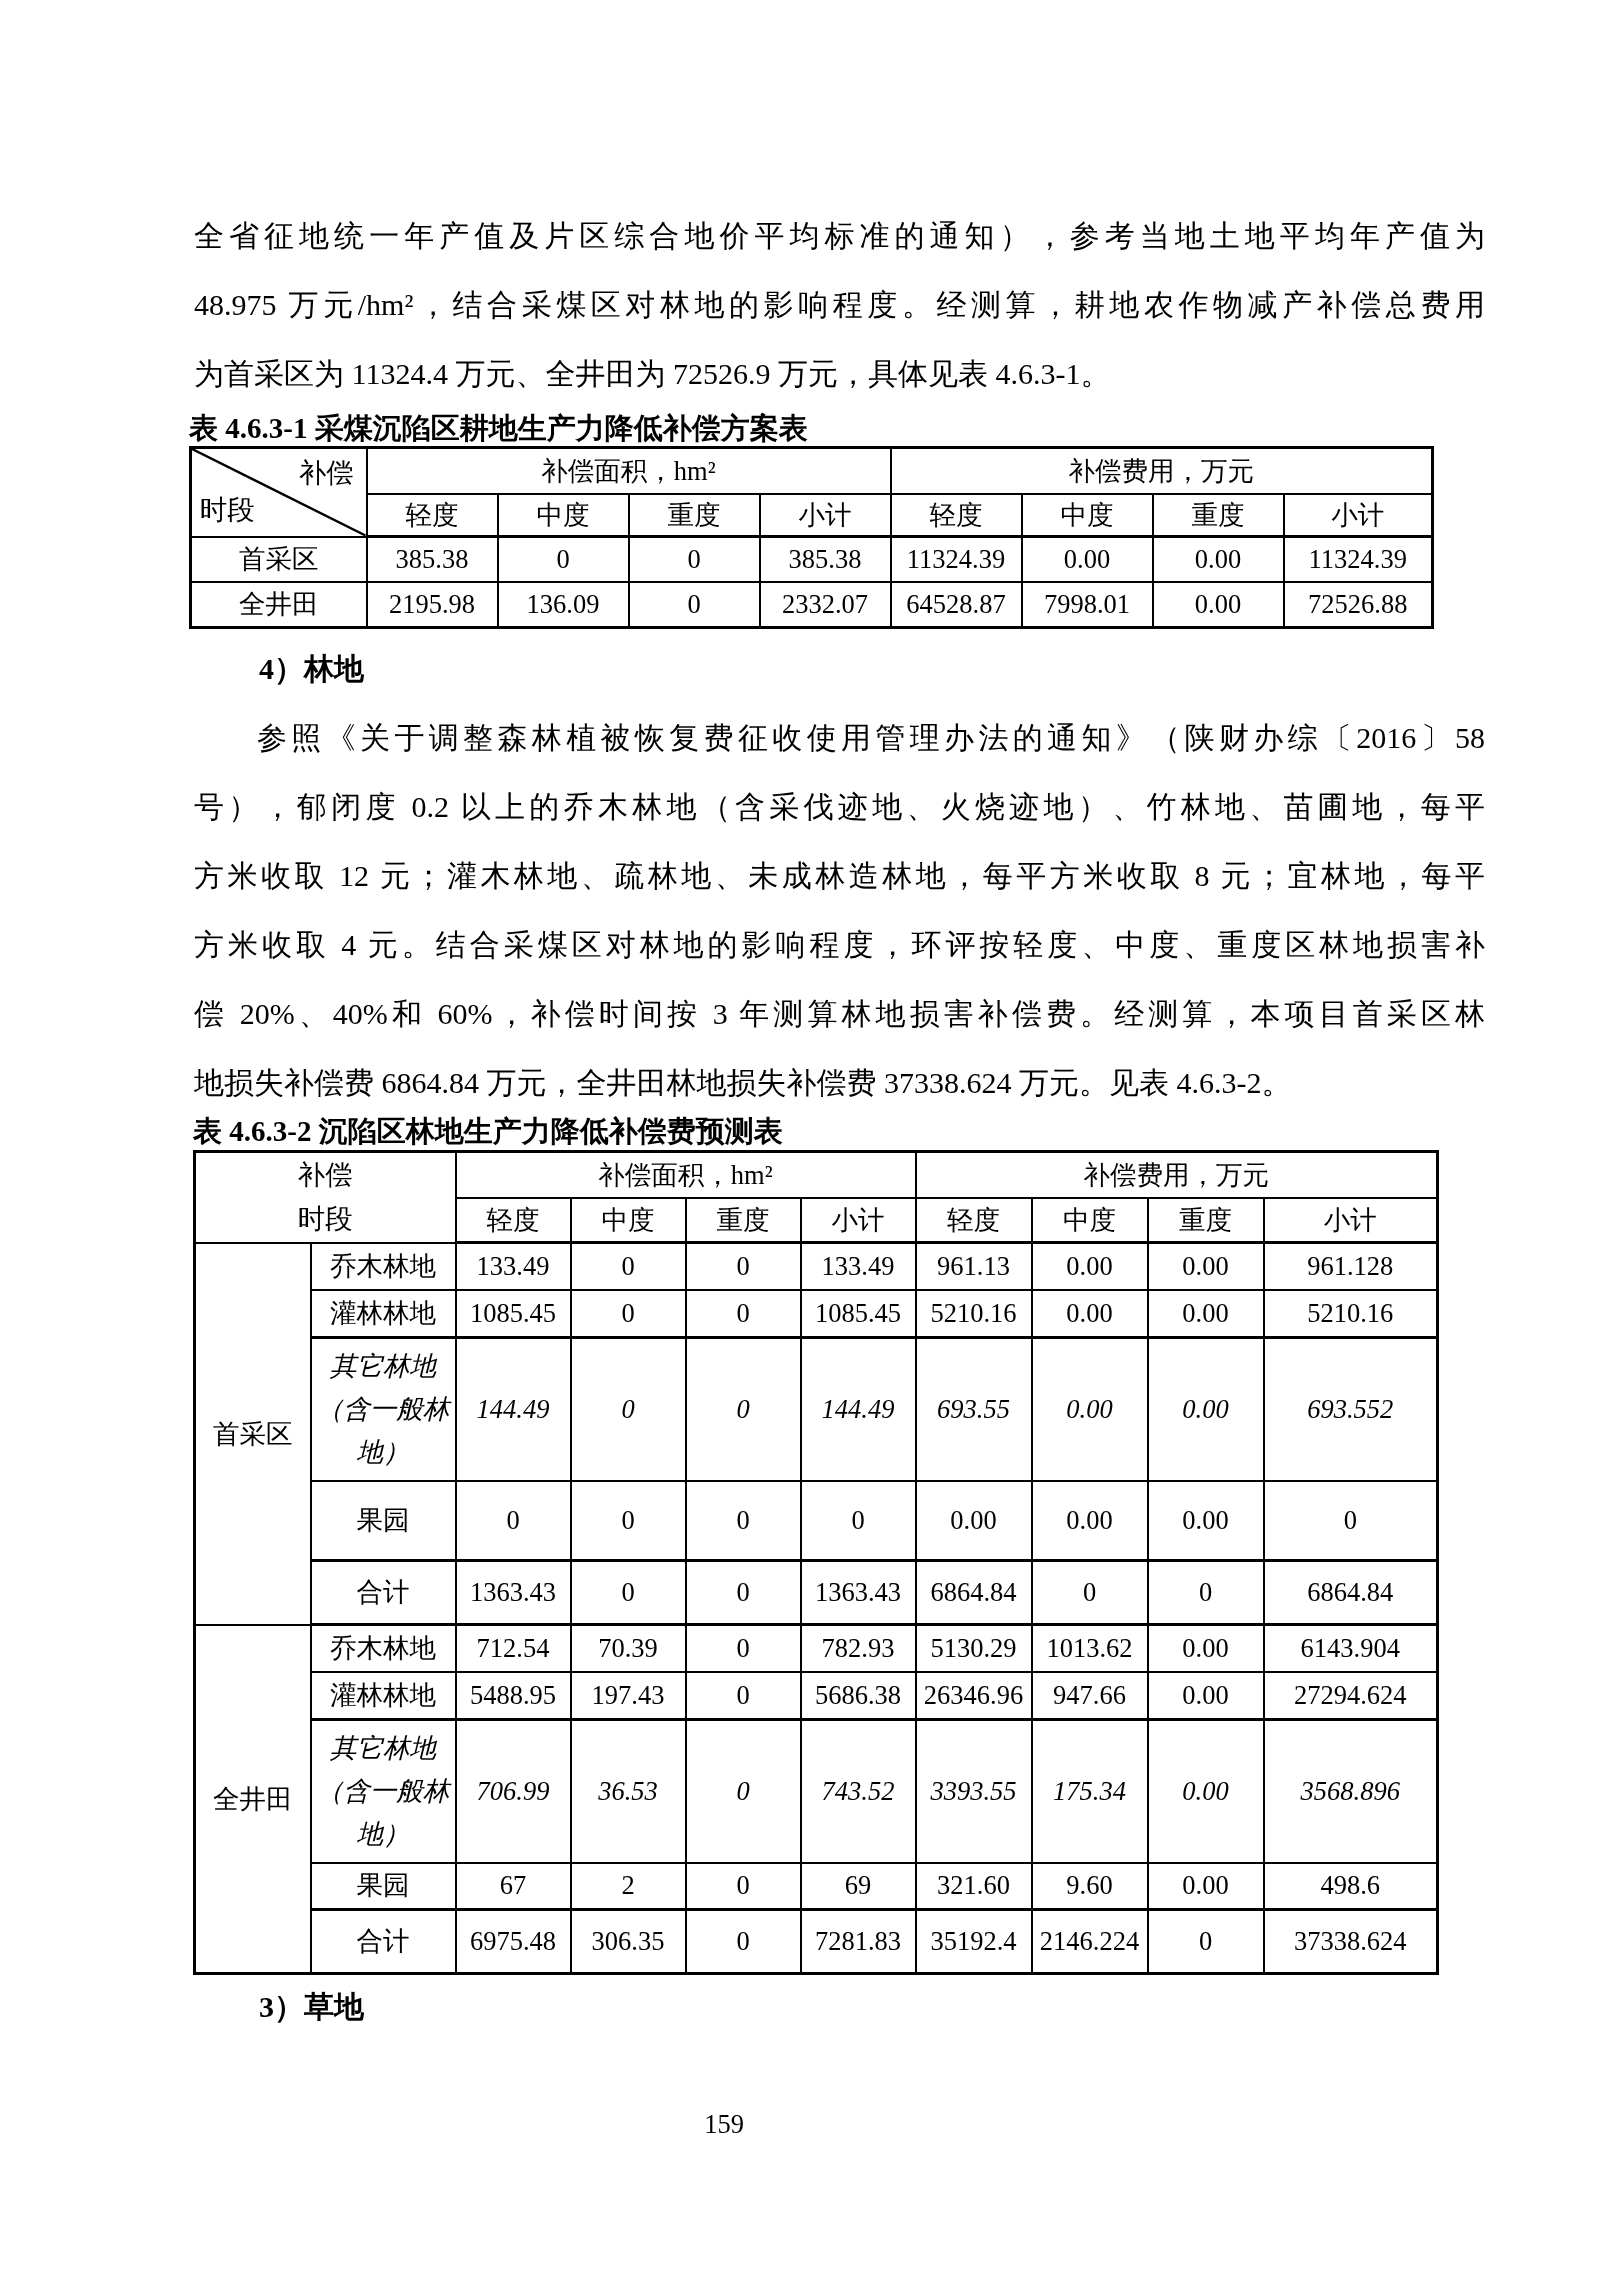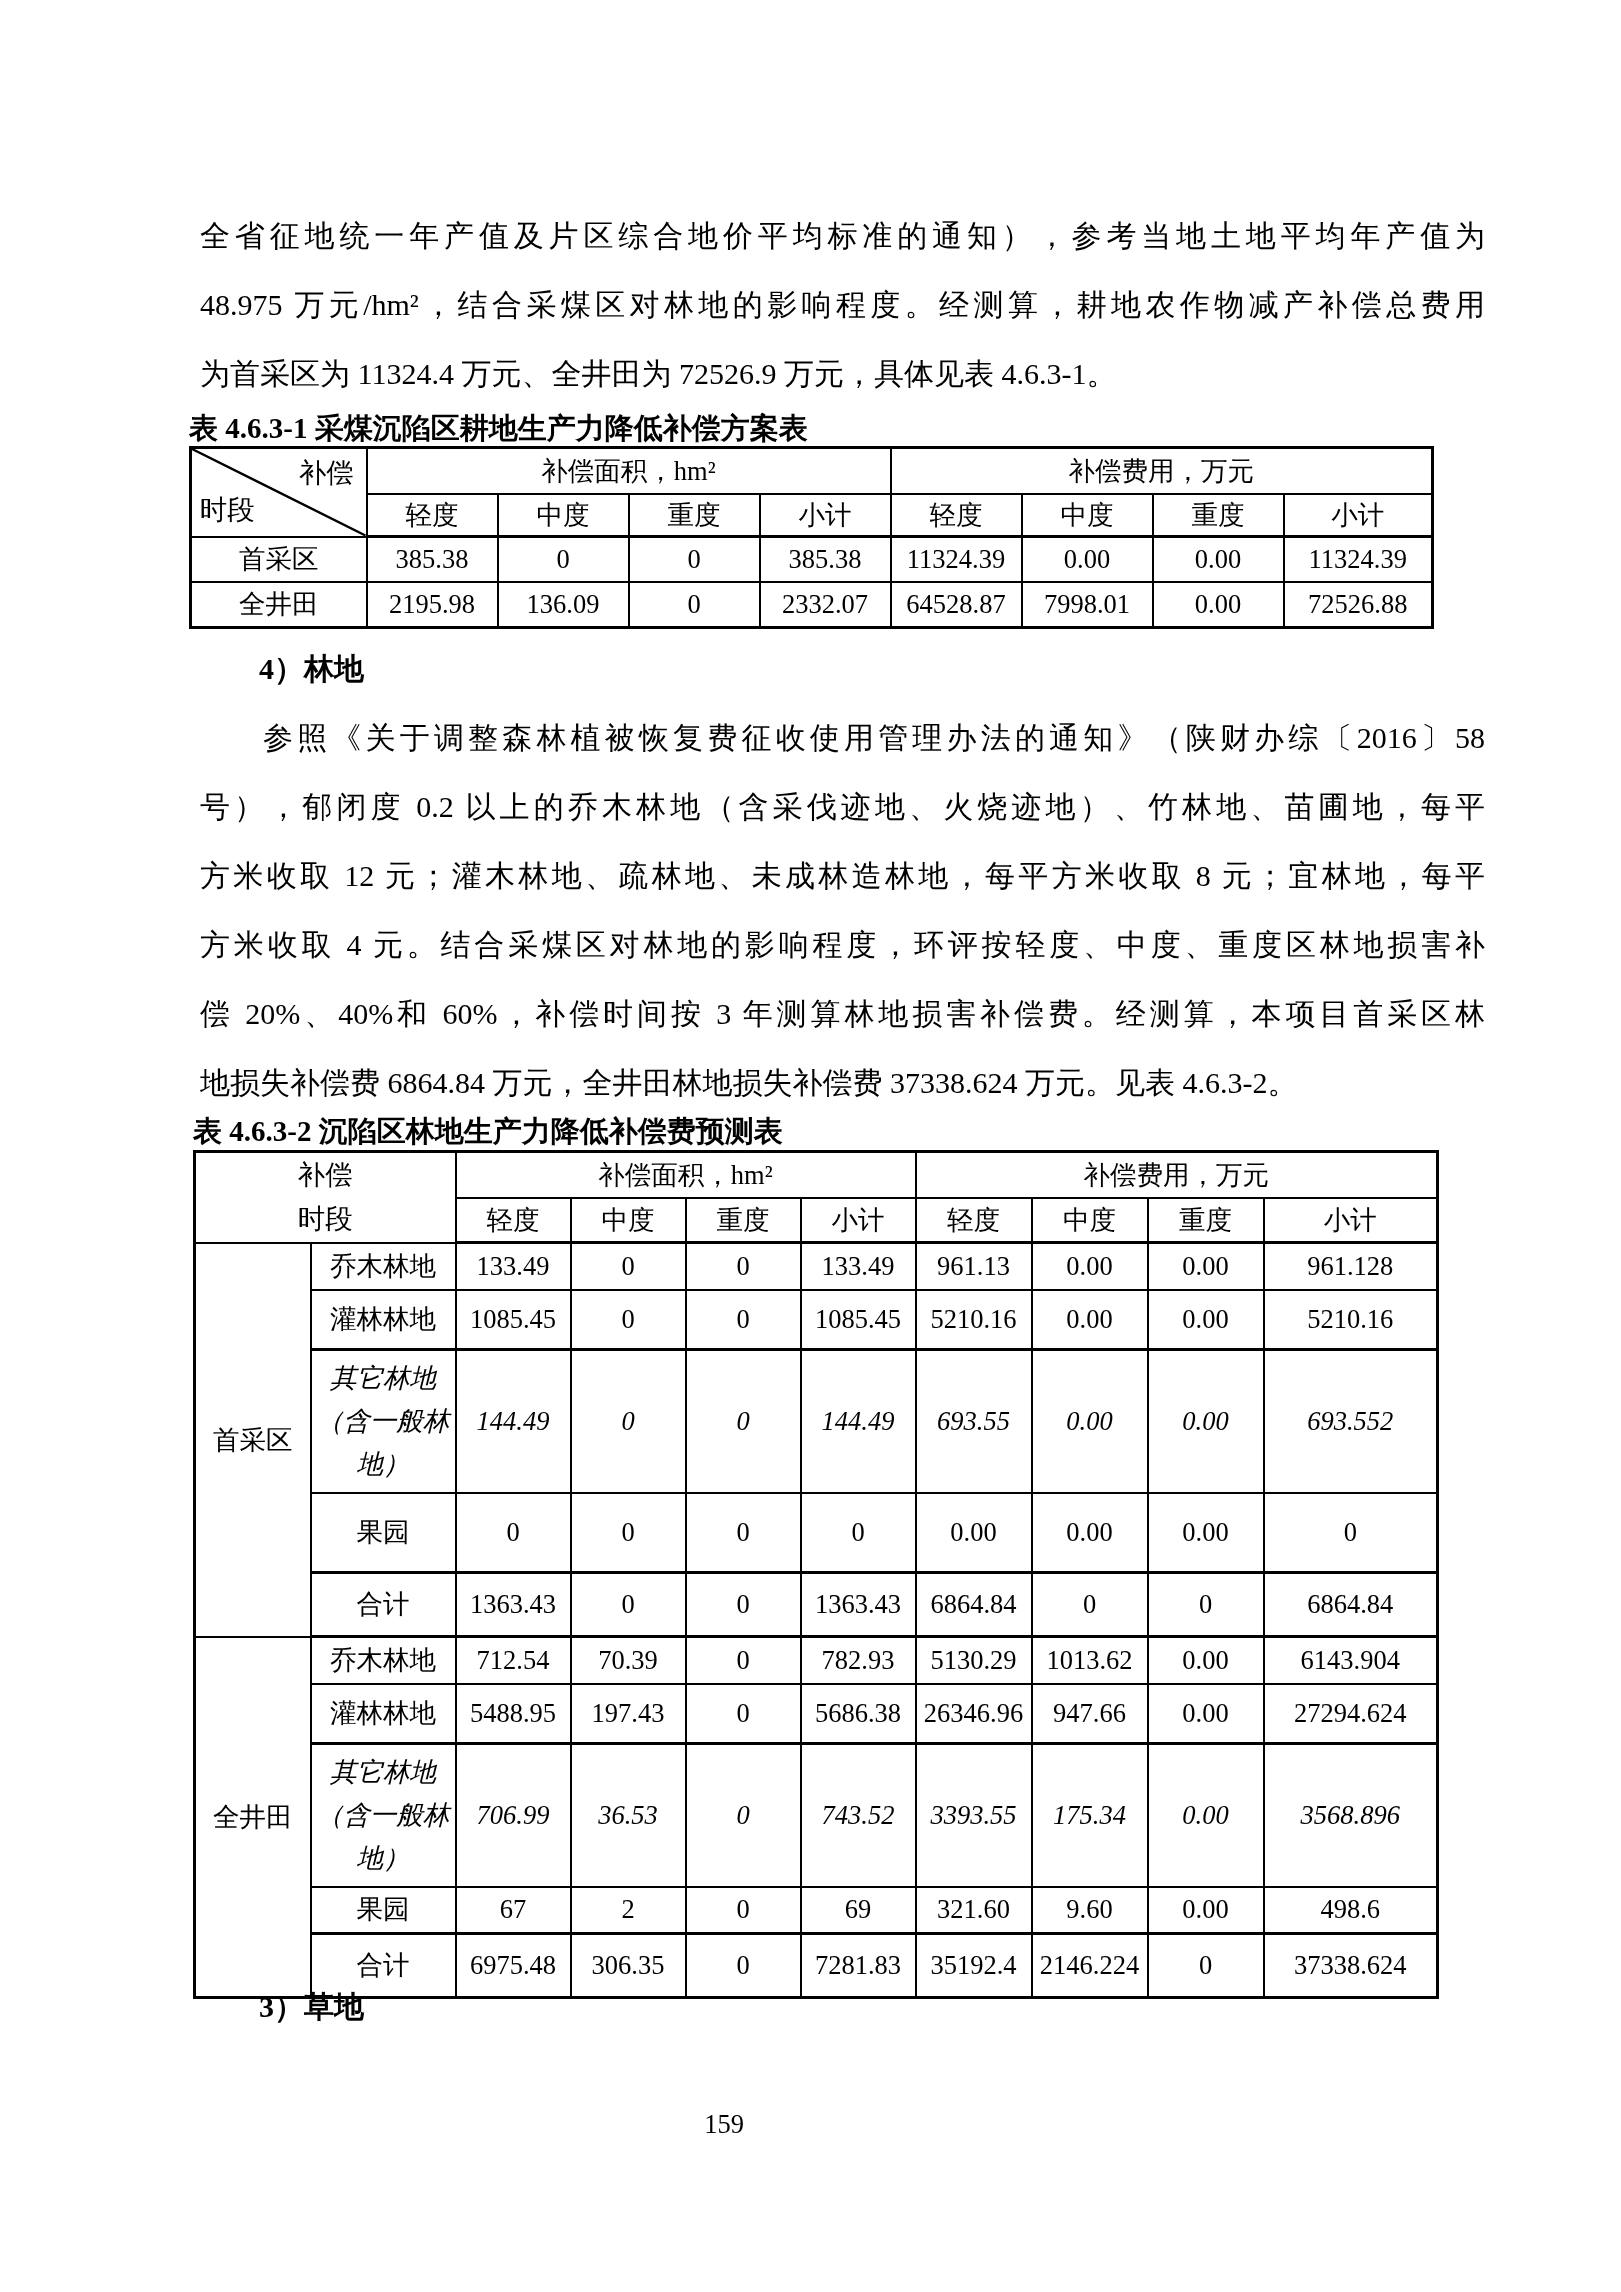--- a/index.html
+++ b/index.html
@@ -5,21 +5,21 @@
   html,body{margin:0;padding:0;}
   body{
     width:1621px;height:2293px;
     background:#ffffff;color:#000;
     font-family:"Liberation Serif","DejaVu Serif",serif;
     position:relative;overflow:hidden;
   }
   .abs{position:absolute;}
   
   .para{left:194px;width:1291px;font-size:30px;line-height:69px;}
-  .bline{height:69px;white-space:nowrap;margin-left:6px;}
+  .bline{height:69px;white-space:nowrap;}
   .bline.just{white-space:normal;text-align:justify;text-align-last:justify;}
   .bline.last{text-align:left;}
   .bline.indent{text-indent:63px;}
   
   .sec-head{left:259px;font-size:30px;font-weight:bold;line-height:63px;height:63px;}
   
   .tbl-title{font-size:29px;font-weight:bold;text-align:left;line-height:35px;height:35px;}
   
   table.doc{border-collapse:collapse;table-layout:fixed;border:3.9px solid #000;position:absolute;}
   table.doc td{
@@ -29,21 +29,21 @@
   }
   tr.thickb td{border-bottom:3.9px solid #000;}
   td.span-h{font-size:27.4px;}
   td.colh{font-size:27.4px;}
   td.grp{font-size:27.4px;}
   td.lbl{font-size:27.4px;line-height:43px;padding:0 3.9px;}
   
   tr.t1h1{height:46px;} tr.t1h2{height:43px;} tr.t1d{height:45px;}
   
   tr.r2h1{height:46px;} tr.r2h2{height:45px;}
-  tr.r48{height:47px;} tr.r47{height:60px;} tr.rbig{height:143px;font-style:italic;}
+  tr.r48{height:47px;} tr.r47{height:48px;} tr.rbig{height:143px;font-style:italic;}
   tr.r80{height:80px;} tr.r50{height:64px;}
   
   td.corner{position:relative;padding:0;}
   td.corner .diag{position:absolute;left:0;top:0;width:100%;height:100%;}
   td.corner .c-top{position:absolute;top:5.9px;right:11.8px;font-size:27.4px;}
   td.corner .c-bot{position:absolute;bottom:7.8px;left:7.8px;font-size:27.4px;}
   
   td.corner2 div{line-height:44px;font-size:27.4px;text-align:center;}
   
   .pagenum{left:0;width:1448px;text-align:center;font-size:26.5px;line-height:35px;}

